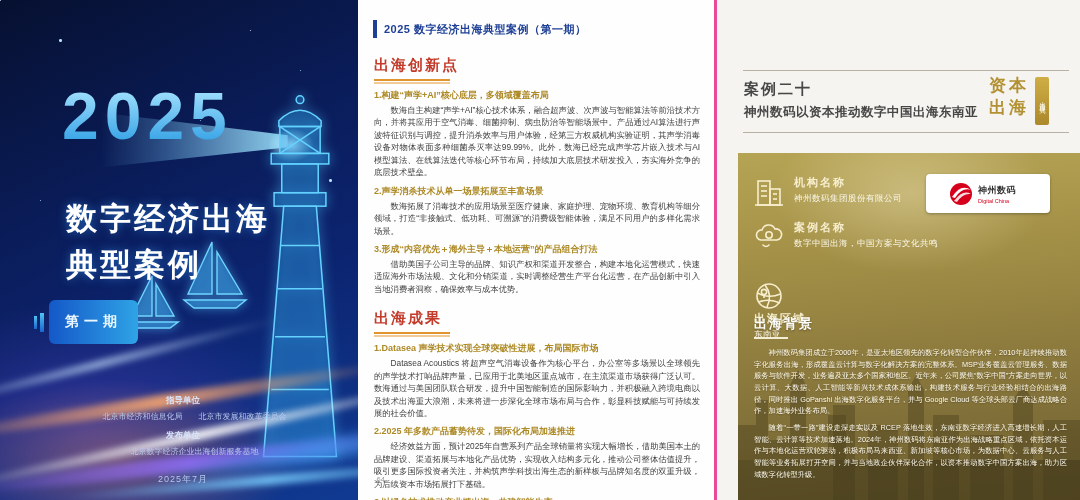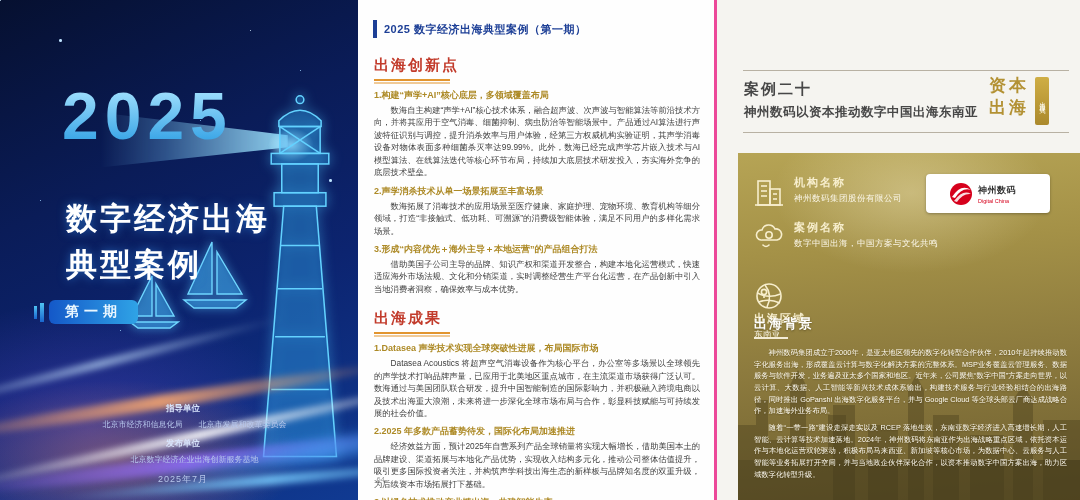--- a/index.html
+++ b/index.html
@@ -39,26 +39,26 @@
   .cover-year{position:absolute;left:62px;top:78px;font-size:66px;font-weight:800;letter-spacing:6px;
       background:linear-gradient(180deg,#a8e4ff 10%,#2f9fe4 90%);-webkit-background-clip:text;
       background-clip:text;color:transparent;}
   .cover-t1{position:absolute;left:66px;top:198px;font-size:31px;font-weight:800;color:#fff;letter-spacing:3px;
       text-shadow:0 0 10px rgba(60,160,255,.55);}
   .cover-t2{position:absolute;left:66px;top:244px;font-size:31px;font-weight:800;color:#fff;letter-spacing:3px;
       text-shadow:0 0 10px rgba(60,160,255,.55);}
   .issue{position:absolute;left:34px;top:300px;display:flex;align-items:center;}
   .issue .b1{width:3px;height:13px;background:linear-gradient(180deg,#4fc3f2,#1a66cf);margin-right:3px;}
   .issue .b2{width:4px;height:19px;background:linear-gradient(180deg,#4fc3f2,#1a66cf);margin-right:5px;}
-  .issue .pill{background:linear-gradient(90deg,#1458c8,#2fa3e6);border-radius:6px;padding:3px 16px;
+  .issue .pill{background:linear-gradient(90deg,#1458c8,#2fa3e6);border-radius:6px;padding:13px 16px;
       color:#eaf7ff;font-size:14px;font-weight:700;letter-spacing:5px;}
   .cover-footer{position:absolute;left:4px;bottom:14px;width:100%;text-align:center;color:#c4d3f2;}
   .cf-label{font-size:8.5px;font-weight:700;color:#d8e4fb;margin-top:8px;}
   .cf-line{font-size:8px;margin-top:4px;color:#b7c7ec;padding-left:23px;}
-  .cf-date{font-size:9px;margin-top:8px;color:#b7c7ec;letter-spacing:1px;}
+  .cf-date{font-size:9px;margin-top:16px;color:#b7c7ec;letter-spacing:1px;}
 
   
   .page-mid{position:absolute;left:358px;top:0;width:356px;height:500px;background:#fefefe;}
   .mid-header{position:absolute;left:15px;top:20px;display:flex;align-items:center;}
   .mid-header .bar{width:4px;height:18px;background:#1d3f96;margin-right:7px;}
   .mid-header .txt{font-size:11px;font-weight:700;color:#1d3f96;letter-spacing:.5px;}
   .mid-content{position:absolute;left:16px;top:56px;width:326px;}
   .sec-title{font-size:15px;font-weight:800;color:#c23b2b;letter-spacing:2px;}
   .sec-underline{width:76px;height:2px;background:#e2952f;box-shadow:0 3px 0 rgba(226,149,47,.5);
       margin:4px 0 8px 0;}

